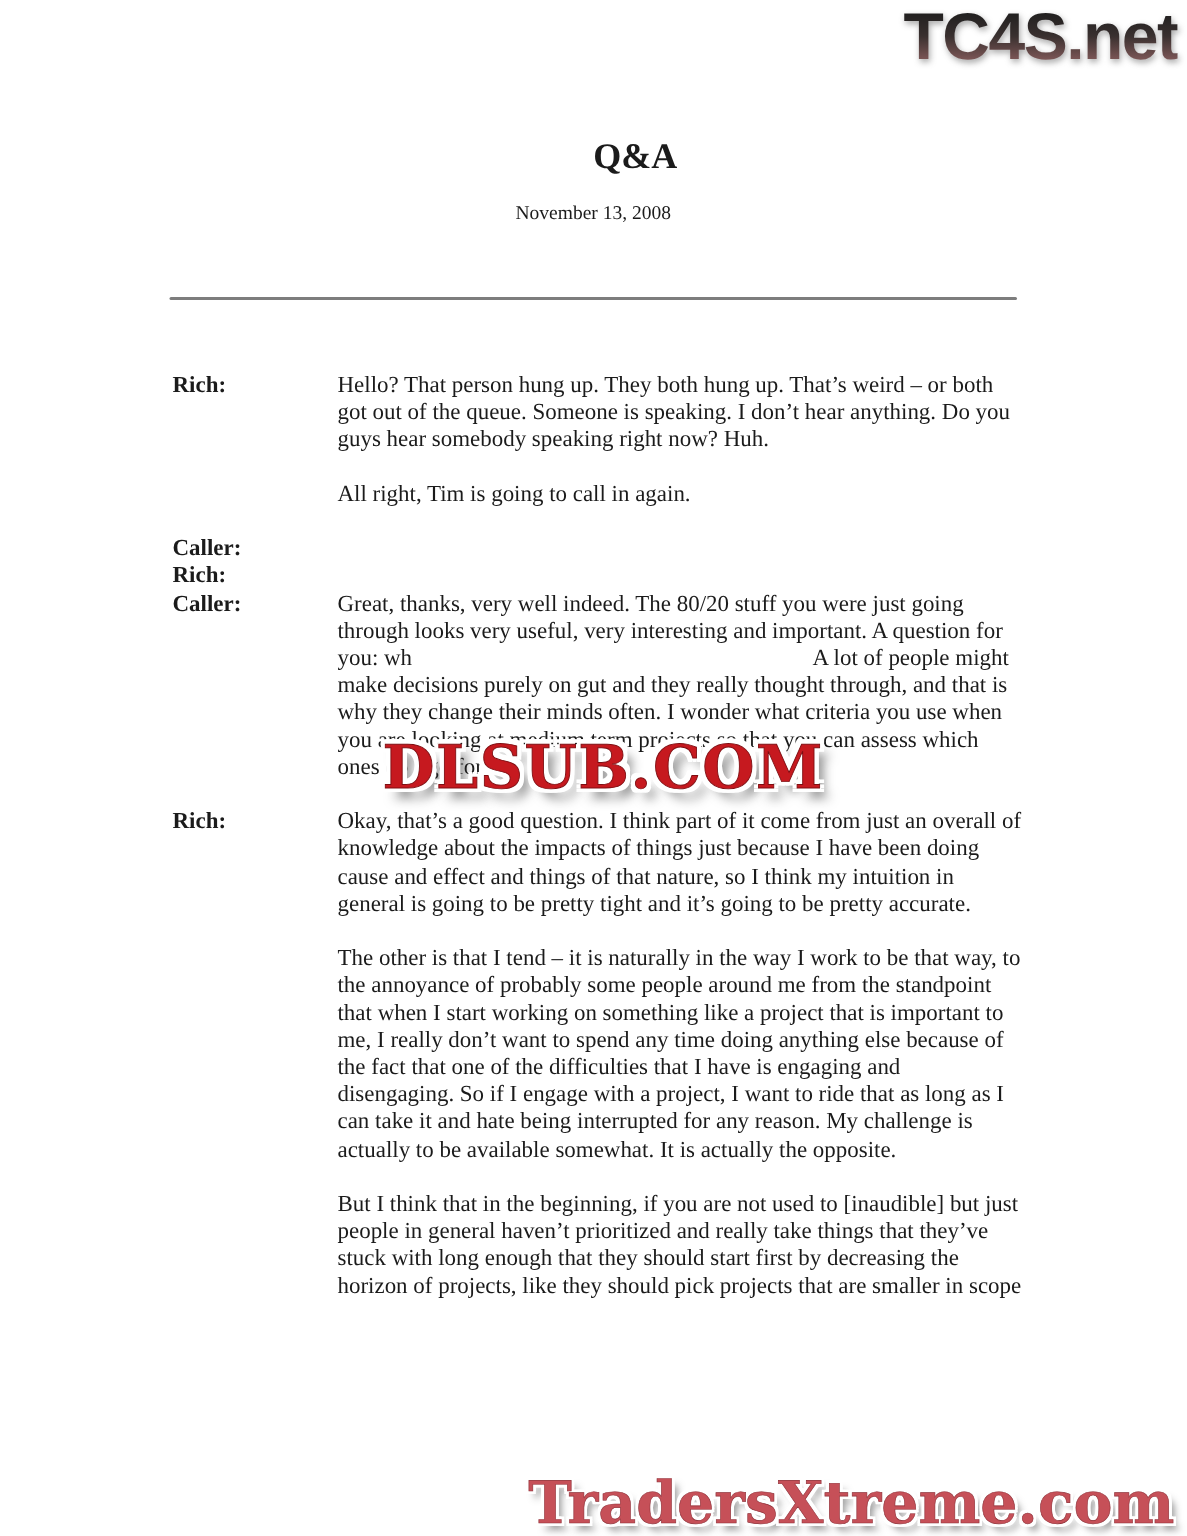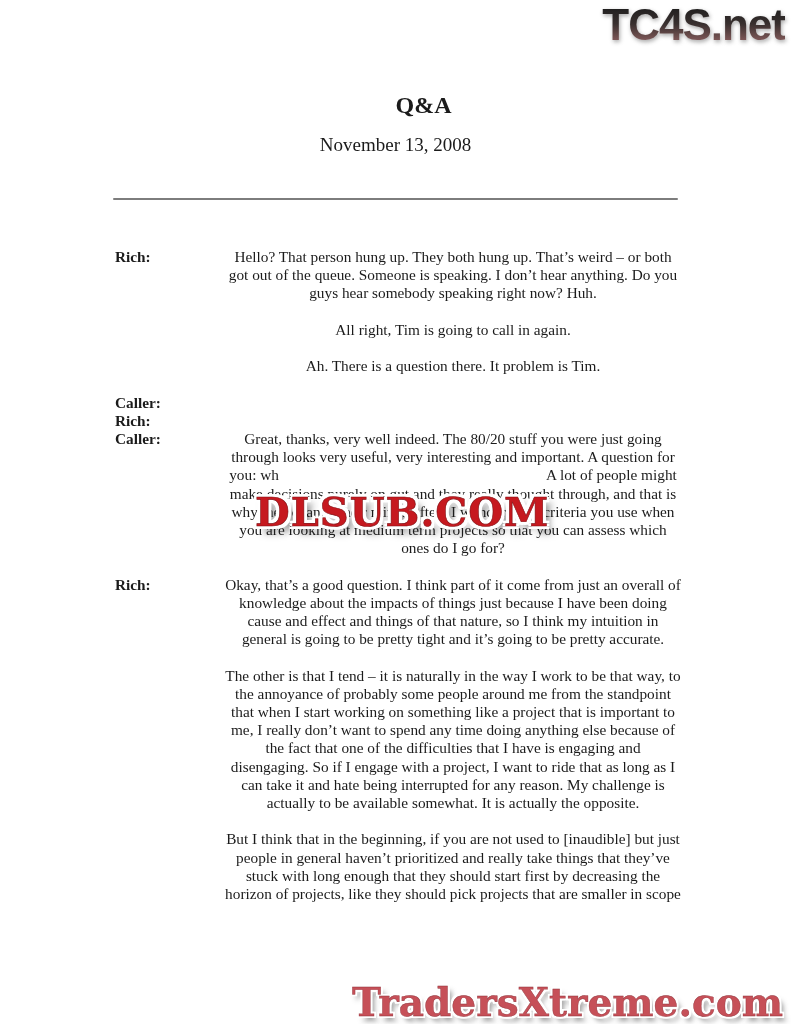--- a/index.html
+++ b/index.html
@@ -33,21 +33,21 @@
     top: 92px; left: 0; width: 791px;
     text-align: center;
     font-weight: bold;
     font-size: 24px;
     padding-left: 28px;
   }
   .doc-date {
     position: absolute;
     top: 134px; left: 0; width: 791px;
     text-align: center;
-    font-size: 19px;
+    font-size: 13px;
   }
 
   .rule {
     position: absolute;
     top: 198px; left: 113px; width: 565px;
     height: 2px;
     background: #7d7d7d;
     border-radius: 1px;
   }
 
@@ -58,21 +58,21 @@
     font-size: 15.3px;
     line-height: 18.2px;
   }
   .entry { display: flex; gap: 16px; }
   .speaker {
     width: 94px;
     flex: 0 0 94px;
     font-weight: bold;
   }
   .dialogue { flex: 1 1 auto; width: 472px; }
-  .dialogue p { margin: 0 0 18.2px 0; text-align: center; }
+  .dialogue p { margin: 0 0 18.2px 0; }
   .obscured-gap {
     display: inline-block;
     width: 264px;
     height: 1px;
   }
 
   
   .watermark {
     position: absolute;
     left: 255px; top: 488px;
@@ -115,21 +115,20 @@
 <div class="doc-date">November 13, 2008</div>
 
 <div class="rule"></div>
 
 <div class="transcript">
     <div class="entry">
       <div class="speaker">Rich:</div>
       <div class="dialogue">
         <p>Hello? That person hung up. They both hung up. That’s weird – or both got out of the queue. Someone is speaking. I don’t hear anything. Do you guys hear somebody speaking right now? Huh.</p>
         <p>All right, Tim is going to call in again.</p>
-        <p>Ah. There is a question there. It problem is Tim.</p>
       </div>
     </div>
     <div class="entry">
       <div class="speaker">Caller:</div>
     </div>
     <div class="entry">
       <div class="speaker">Rich:</div>
     </div>
     <div class="entry">
       <div class="speaker">Caller:</div>

